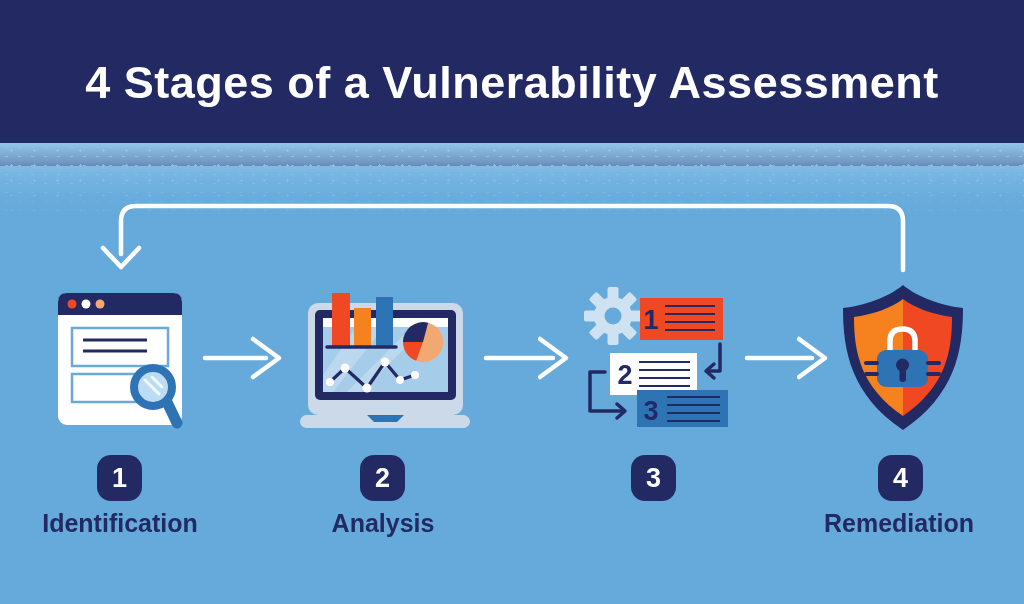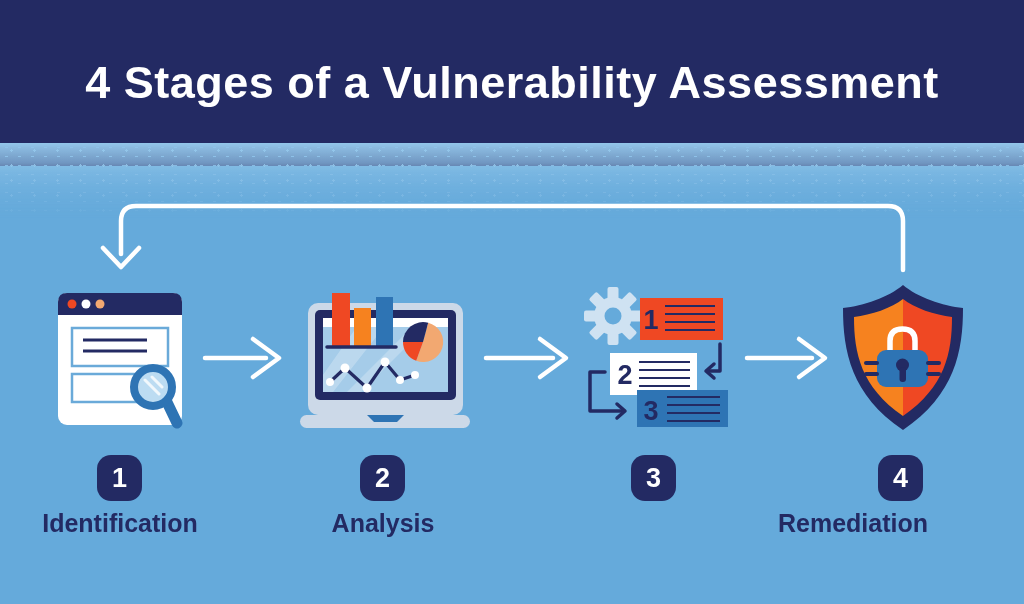--- a/index.html
+++ b/index.html
@@ -35,21 +35,21 @@
     position:absolute;top:455px;width:45px;height:46px;border-radius:14px;
     background:#232a63;color:#ffffff;font-size:27px;font-weight:bold;
     display:flex;align-items:center;justify-content:center;
   }
   .badge.b1{left:97px;} .badge.b2{left:360px;} .badge.b3{left:631px;} .badge.b4{left:878px;}
   .stage-label{
     position:absolute;top:509px;transform:translateX(-50%);
     color:#232a63;font-size:25px;font-weight:bold;white-space:nowrap;
   }
   .stage-label.l1{left:120px;} .stage-label.l2{left:383px;}
-  .stage-label.l3{left:654px;} .stage-label.l4{left:853px;}
+  .stage-label.l3{left:654px;} .stage-label.l4{left:899px;}
 </style>
 </head>
 <body>
 
 <div class="canvas">
 
   <header class="header">
     <h1>4 Stages of a Vulnerability Assessment</h1>
   </header>
 

